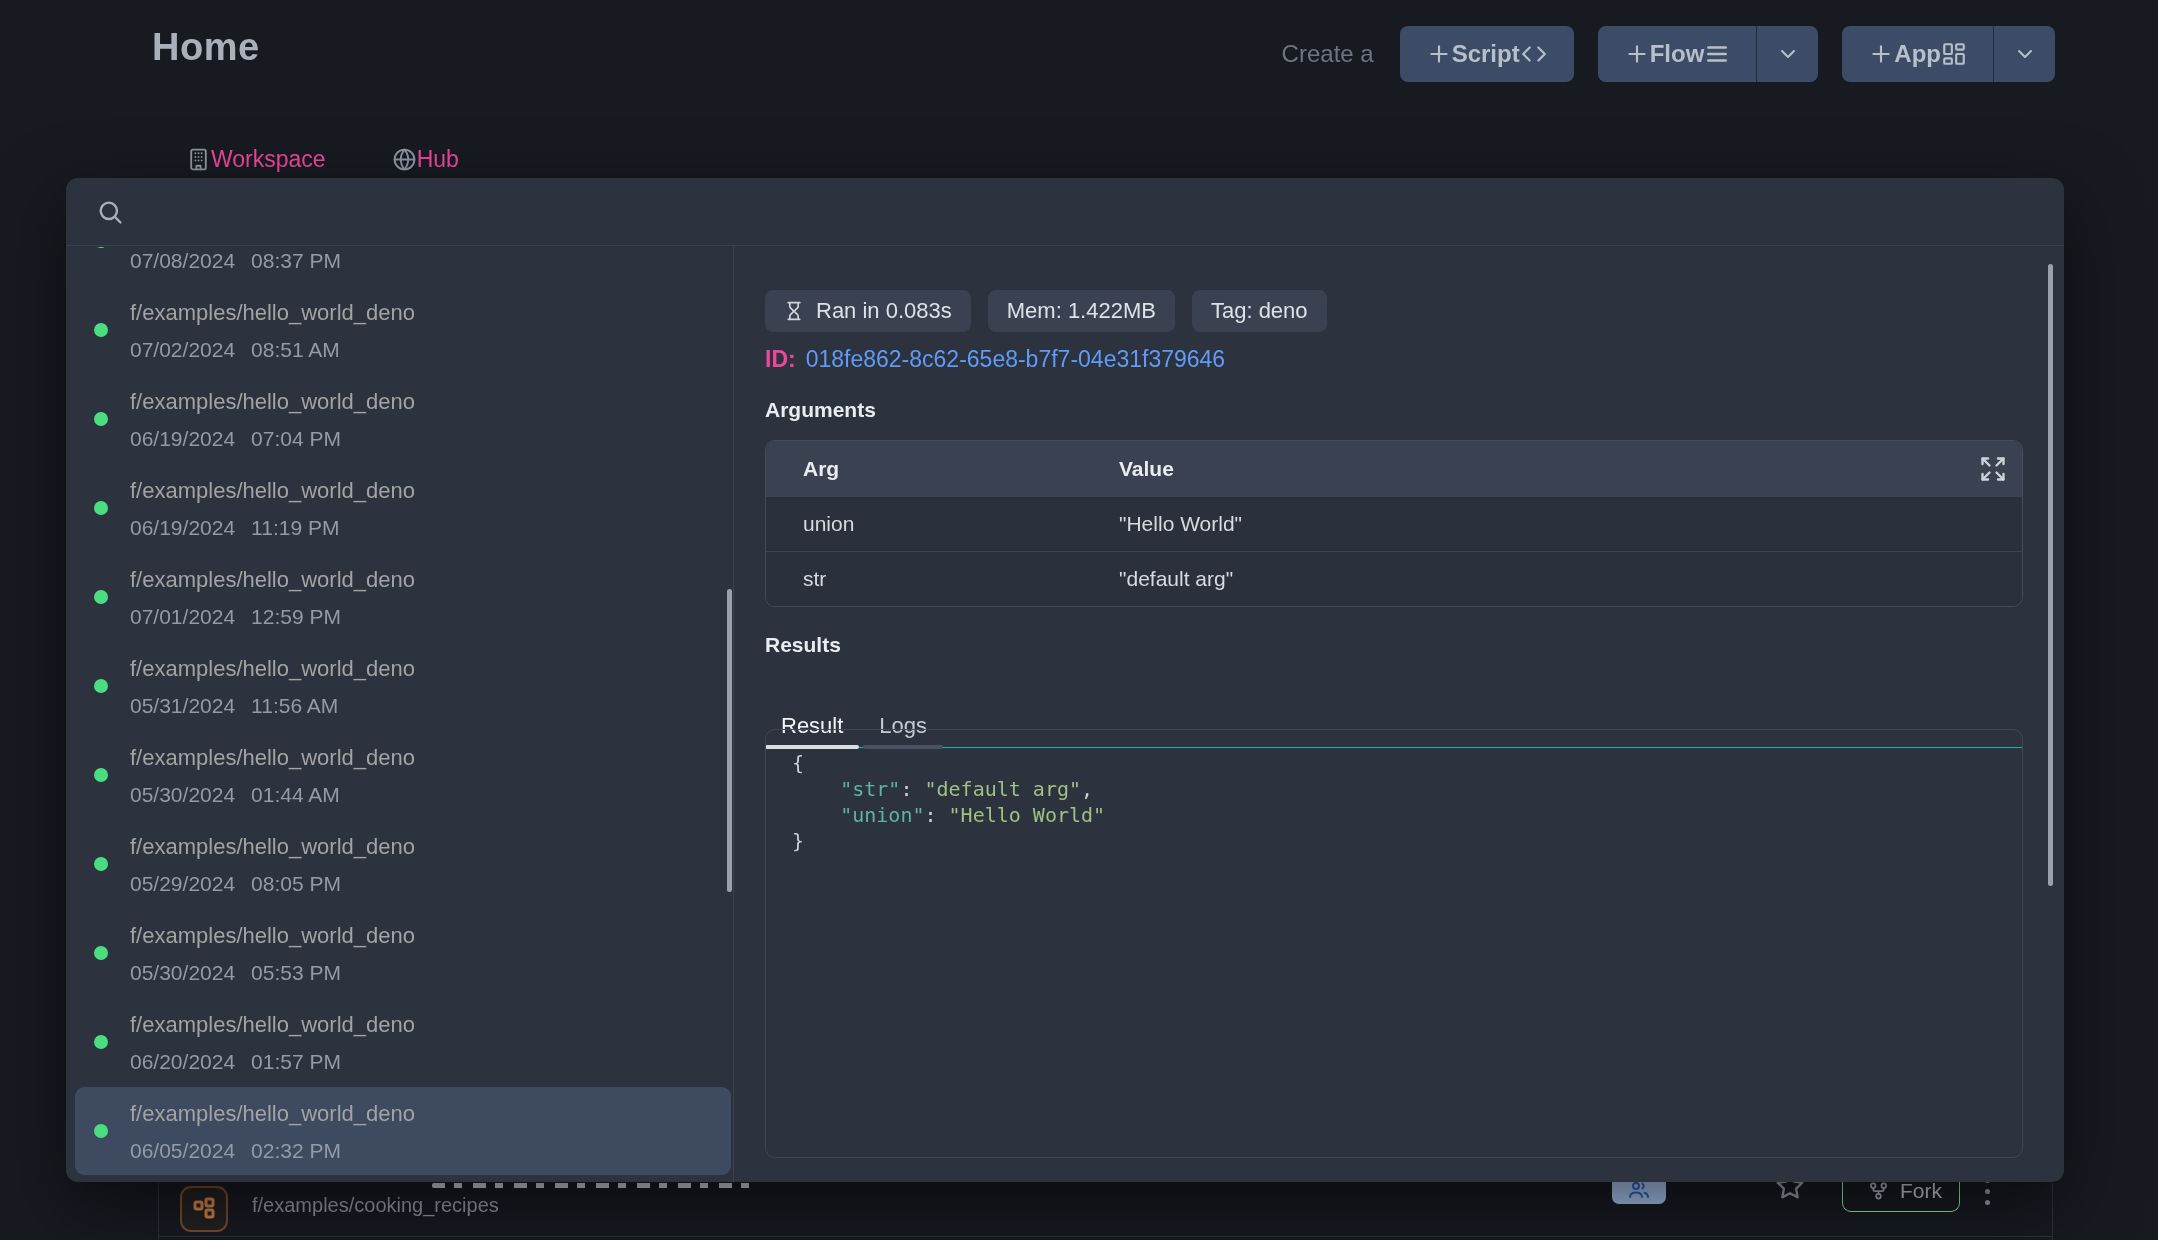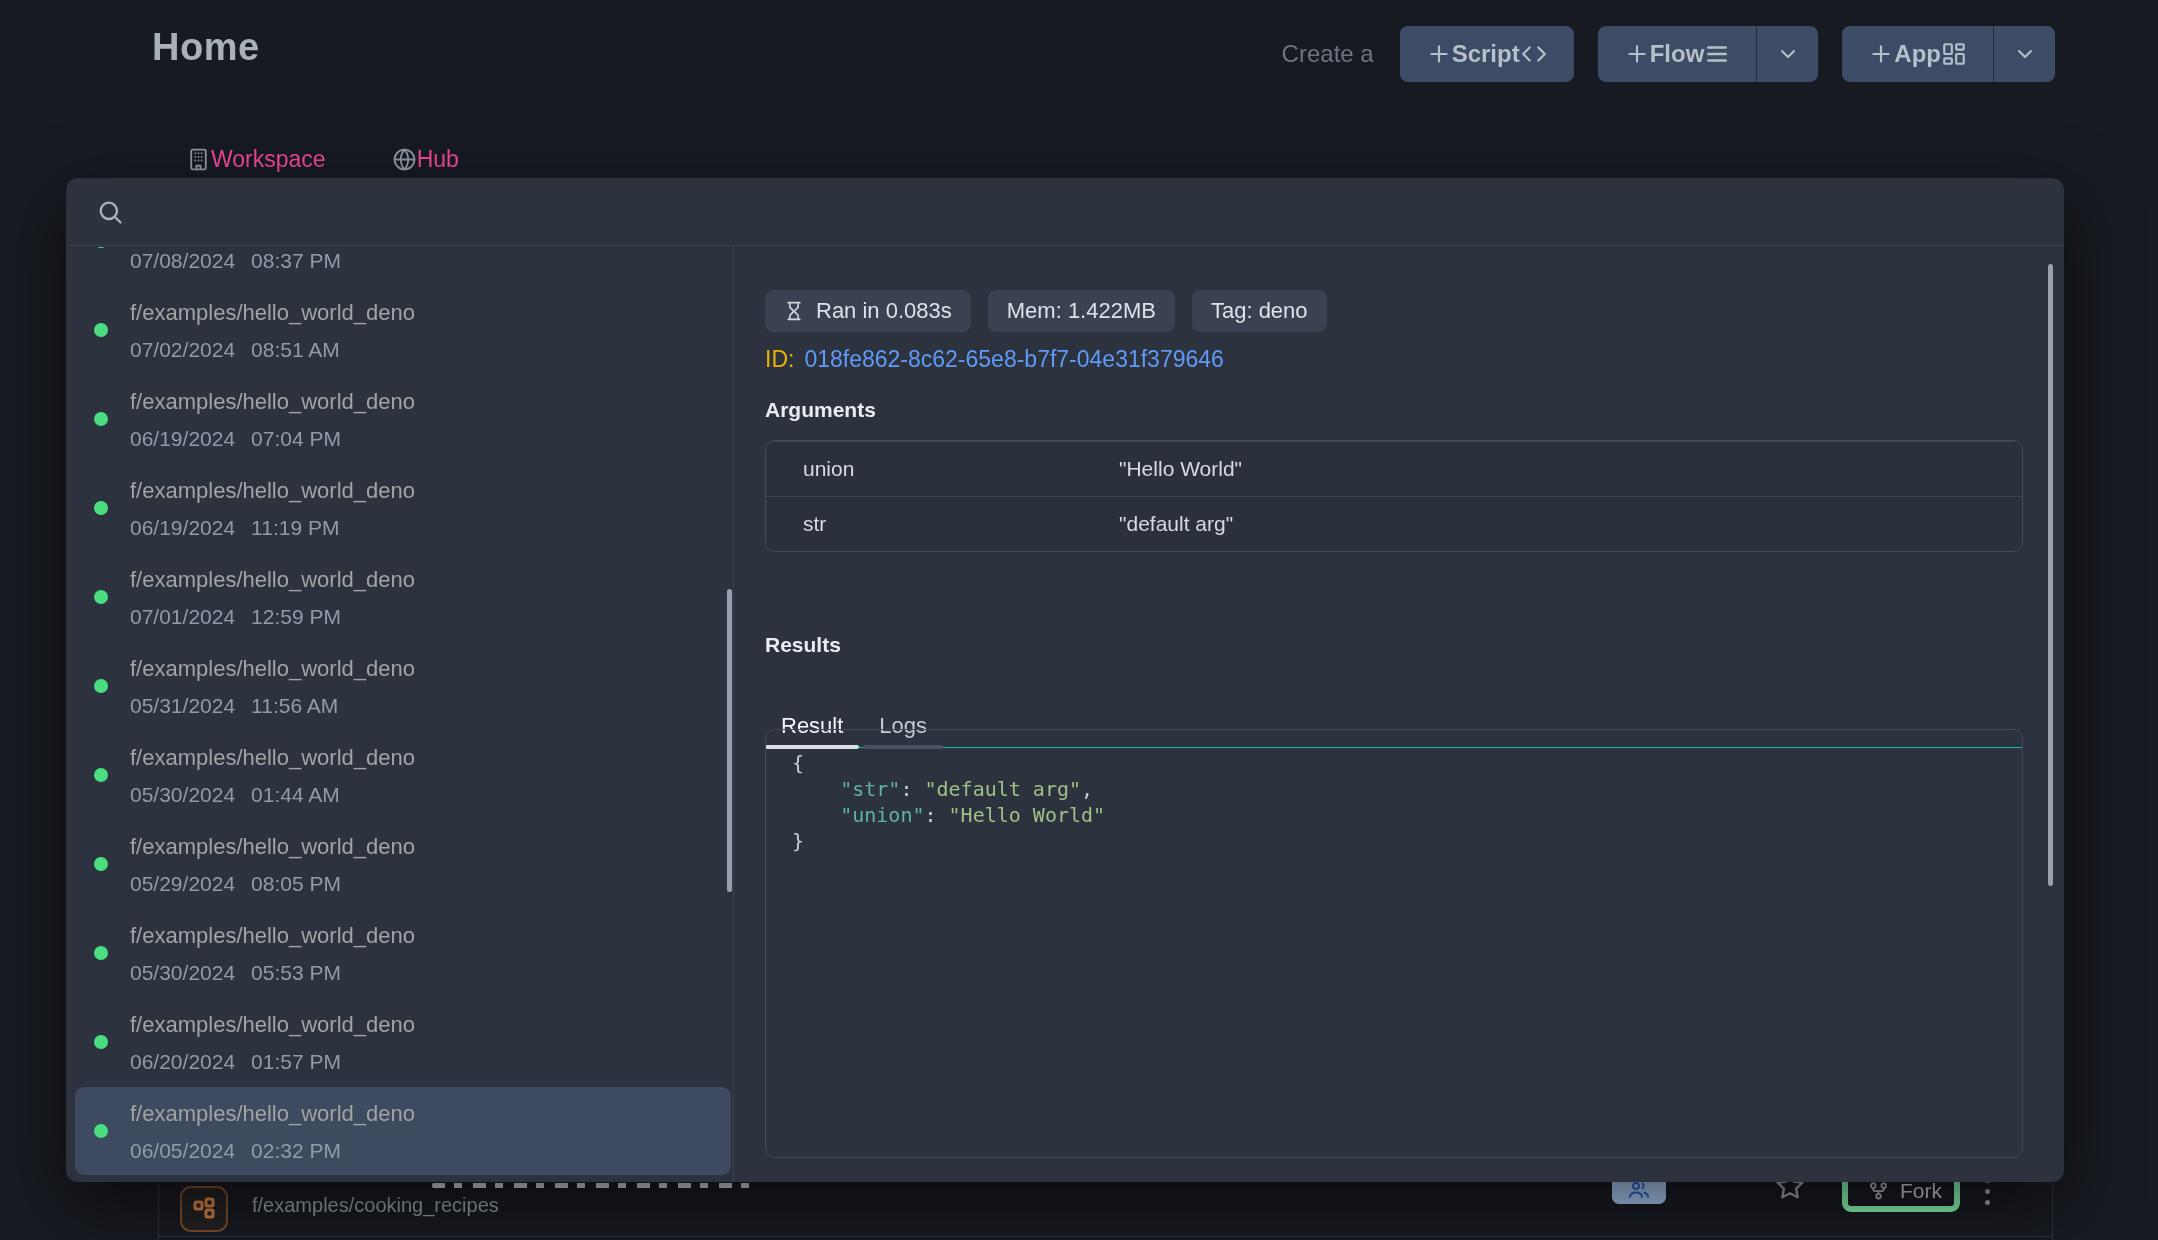--- a/index.html
+++ b/index.html
@@ -34,21 +34,21 @@
   .nav-tab{display:flex;align-items:center;font-size:23px;color:#ec4899;cursor:pointer;}
   .nav-tab svg{color:#8e96a2;}
   
   .bb-line{position:absolute;background:#2c313c;}
   .app-icon-tile{position:absolute;left:180px;top:1186px;width:48px;height:46px;border:2px solid #7c4a28;border-radius:11px;background:rgba(199,122,62,.07);display:flex;align-items:center;justify-content:center;}
   .title-sliver{position:absolute;left:432px;top:1183px;width:328px;height:5px;border-radius:2px;opacity:.85;
     background:repeating-linear-gradient(90deg,#e8eaee 0 13px,transparent 13px 22px,#e8eaee 22px 30px,transparent 30px 41px);}
   .bb-path{position:absolute;left:252px;top:1194px;font-size:20px;color:#8f97a3;}
   .blue-badge{position:absolute;left:1612px;top:1176px;width:54px;height:28px;background:#a5c1e8;border-radius:7px;display:flex;align-items:center;justify-content:center;cursor:pointer;}
   .star-btn{position:absolute;left:1773px;top:1170px;width:34px;height:34px;color:#98a0ac;cursor:pointer;background:none;border:none;}
-  .fork-btn{position:absolute;left:1842px;top:1170px;width:118px;height:42px;border:6px solid #86efac;border-radius:9px;display:flex;align-items:center;justify-content:center;gap:11px;font-size:21px;color:#c3cad3;background:transparent;font-family:inherit;cursor:pointer;padding-left:8px;}
+  .fork-btn{position:absolute;left:1842px;top:1170px;width:118px;height:42px;border:1px solid #86efac;border-radius:9px;display:flex;align-items:center;justify-content:center;gap:11px;font-size:21px;color:#c3cad3;background:transparent;font-family:inherit;cursor:pointer;padding-left:8px;}
   .kebab{position:absolute;left:1985px;top:1178px;display:flex;flex-direction:column;gap:6px;cursor:pointer;}
   .kebab i{width:5px;height:5px;border-radius:50%;background:#9aa2ae;}
   
   .modal{position:absolute;left:66px;top:178px;width:1998px;height:1004px;background:var(--modal-bg);border-radius:12px;box-shadow:0 24px 70px rgba(0,0,0,.55);z-index:5;}
   .search-row{position:absolute;left:0;top:0;width:100%;height:68px;border-bottom:1px solid var(--divider);display:flex;align-items:center;padding-left:30px;gap:20px;}
   .search-row svg{color:#aab1bc;}
   .search-input{flex:1;background:transparent;border:none;outline:none;font-size:25px;color:#eef1f5;font-family:inherit;}
   .panel-divider{position:absolute;left:667px;top:68px;bottom:0;width:1px;background:var(--divider);}
   
   .runs{position:absolute;left:0;top:69px;width:667px;bottom:1px;overflow:hidden;}
@@ -58,21 +58,21 @@
   .dot{position:absolute;left:28px;top:37px;width:14px;height:14px;border-radius:50%;background:var(--green);}
   .run-item.selected .dot{left:19px;}
   .run-path{position:absolute;left:64px;top:14px;font-size:22px;color:#a3a3a3;}
   .run-date{position:absolute;left:64px;top:52px;font-size:21px;color:#939ba8;display:flex;gap:16px;}
   .run-item.selected .run-path,.run-item.selected .run-date{left:55px;}
   
   .badges{position:absolute;left:699px;top:112px;display:flex;gap:17px;}
   .badge{display:inline-flex;align-items:center;gap:12px;height:42px;padding:0 19px;background:var(--badge-bg);border-radius:8px;font-size:22px;color:#dde2e8;white-space:nowrap;}
   .badge-icon{display:flex;color:#cfd5dd;}
   .id-row{position:absolute;left:699px;top:168px;font-size:23px;display:flex;gap:10px;}
-  .id-label{color:#eab308;font-weight:400;}
+  .id-label{color:#ec4899;font-weight:700;}
   .id-value{color:var(--accent-blue);cursor:pointer;}
   .section-label{position:absolute;left:699px;font-size:21px;font-weight:700;color:#e9ecf0;}
   .args-title{top:220px;}
   .results-title{top:455px;}
   .args-table{position:absolute;left:699px;top:262px;width:1258px;border:1px solid #454c5a;border-radius:10px;overflow:hidden;}
   .args-header{display:flex;height:55px;background:#3a4150;align-items:center;position:relative;}
   .hcell{font-weight:700;font-size:21px;color:#e9edf1;}
   .cell-arg{padding-left:37px;width:353px;flex:0 0 353px;}
   .expand-btn{position:absolute;right:15px;top:14px;width:28px;height:28px;background:none;border:none;color:#ced4db;cursor:pointer;padding:0;}
   .args-row{display:flex;height:55px;background:#2b313c;align-items:center;border-top:1px solid #3c4351;font-size:21px;color:#d7dbe1;}
@@ -349,20 +349,36 @@
     </div>
 
   <div class="id-row">
     <span class="id-label">ID:</span>
     <span class="id-value">018fe862-8c62-65e8-b7f7-04e31f379646</span>
   </div>
 
   <div class="section-label args-title">Arguments</div>
 
   <div class="args-table">
+    <div class="args-header">
+      <div class="hcell cell-arg">Arg</div>
+      <div class="hcell">Value</div>
+      <button class="expand-btn">
+        <svg width="28" height="28" viewBox="0 0 24 24" fill="none" stroke="currentColor" stroke-width="2" stroke-linecap="round" stroke-linejoin="round">
+            <path d="m15 15 6 6"></path>
+            <path d="m15 9 6-6"></path>
+            <path d="M21 16.2V21h-4.8"></path>
+            <path d="M21 7.8V3h-4.8"></path>
+            <path d="M3 16.2V21h4.8"></path>
+            <path d="m3 21 6-6"></path>
+            <path d="M3 7.8V3h4.8"></path>
+            <path d="M9 9 3 3"></path>
+          </svg>
+      </button>
+    </div>
     <div id="args-rows">
         <div class="args-row">
           <div class="cell-arg">union</div>
           <div>"Hello World"</div>
         </div>
         <div class="args-row">
           <div class="cell-arg">str</div>
           <div>"default arg"</div>
         </div>
       </div>

